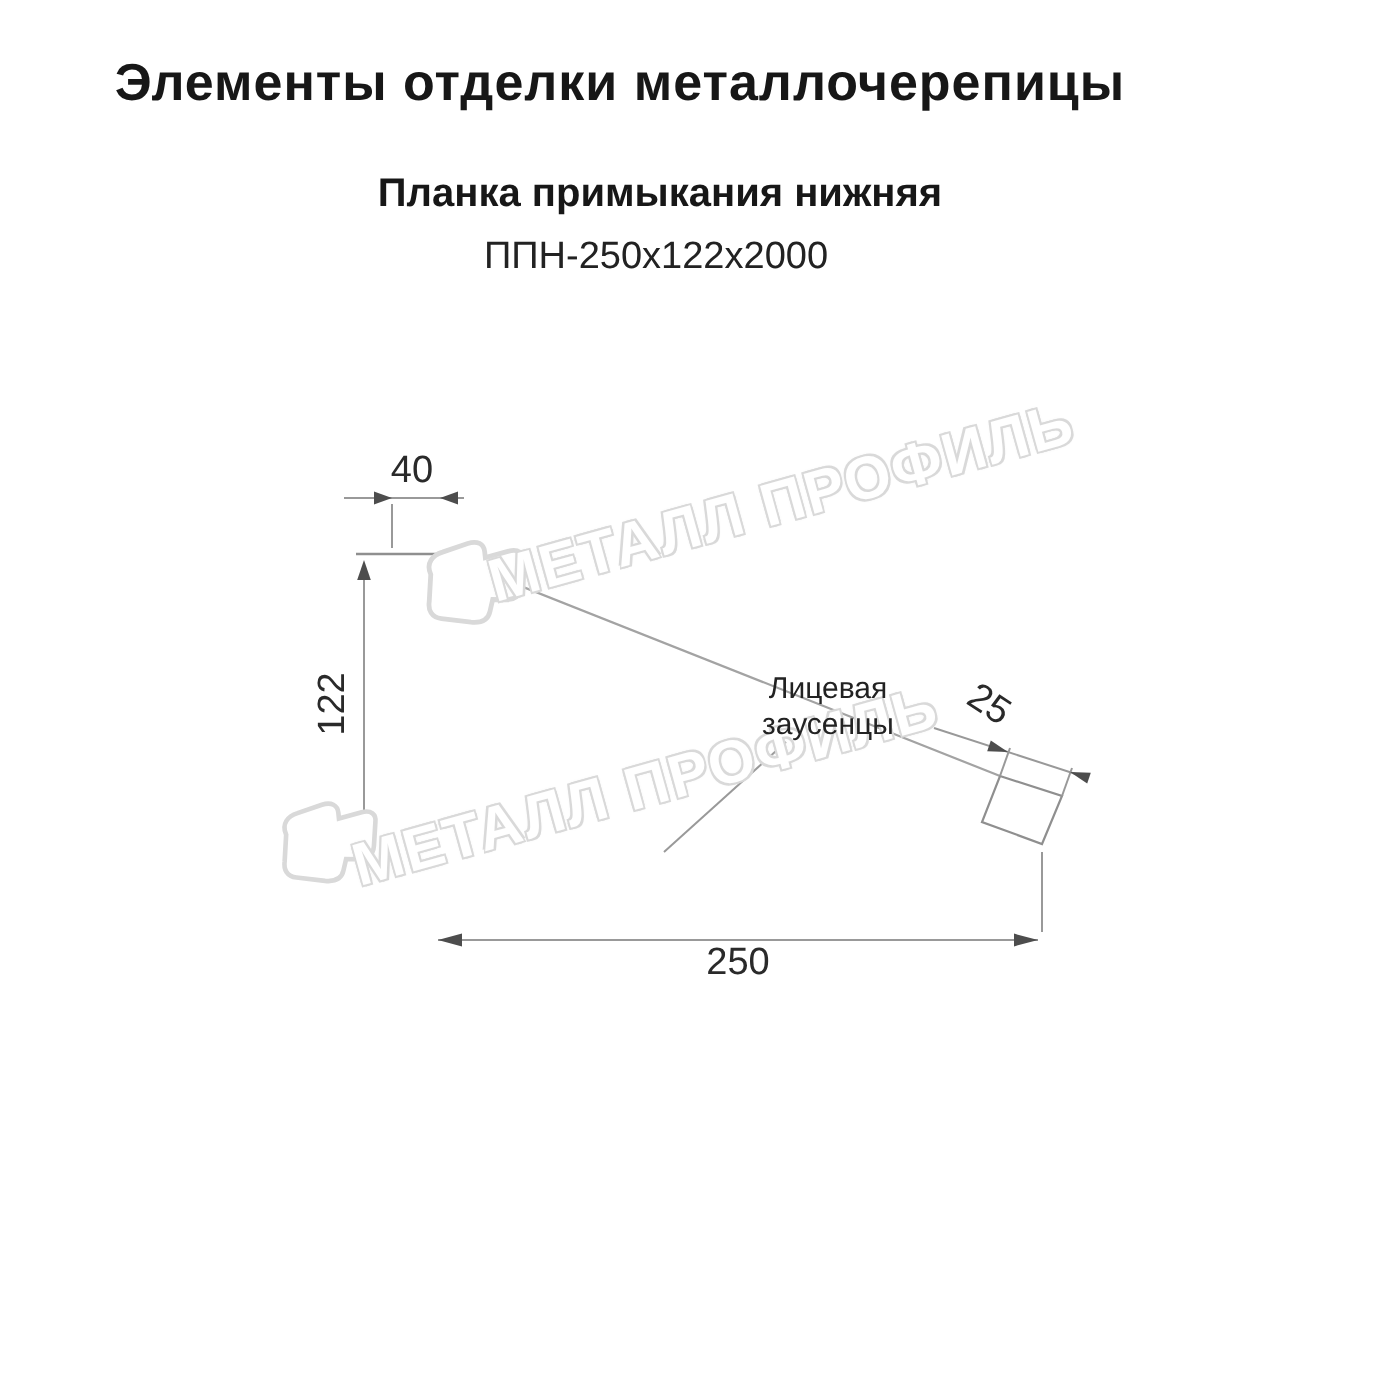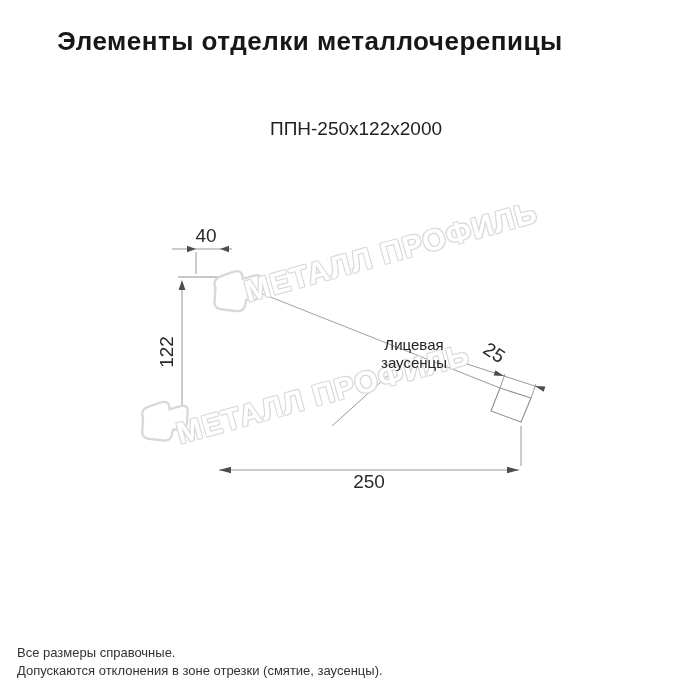--- a/index.html
+++ b/index.html
@@ -3,21 +3,21 @@
 <meta charset="utf-8">
 <style>
   html,body{margin:0;padding:0;background:#fff;}
   #canvas{
     position:relative;width:700px;height:700px;background:#ffffff;overflow:hidden;
     font-family:"Liberation Sans","DejaVu Sans",sans-serif;color:#1c1c1c;
   }
   .abs{position:absolute;}
   #title{left:0;top:26px;width:620px;text-align:center;font-size:26px;font-weight:bold;letter-spacing:.5px;color:#171717;}
   #subtitle{left:0;top:86px;width:660px;text-align:center;font-size:20px;font-weight:bold;color:#171717;}
-  #model{left:0;top:118px;width:656px;text-align:center;font-size:19px;font-weight:normal;color:#222;padding-left:28px;}
+  #model{left:0;top:118px;width:656px;text-align:center;font-size:19px;font-weight:normal;color:#222;}
   .dim-label{font-size:19px;color:#2a2a2a;white-space:nowrap;}
   #dim20{left:206px;top:236px;transform:translate(-50%,-50%);}
   #dim122{left:167px;top:352px;transform:translate(-50%,-50%) rotate(-90deg);}
   #dim250{left:369px;top:482px;transform:translate(-50%,-50%);}
   #dim25{left:494px;top:353px;transform:translate(-50%,-50%) rotate(33deg);}
   #face-label{left:378px;top:336px;width:72px;text-align:center;font-size:15px;line-height:18px;color:#222;}
   .watermark-text{
     font-size:30px;font-weight:bold;letter-spacing:1px;white-space:nowrap;color:#ffffff;
     text-shadow:-1px -1px 0 #d9d9d9,1px -1px 0 #d9d9d9,-1px 1px 0 #d9d9d9,1px 1px 0 #d9d9d9,0 0 2px #e3e3e3;
   }
@@ -81,30 +81,27 @@
     <path d="M10,17 C8,11 12,7.5 17,6.5 L30,3.5 C35,2.5 38,4.5 38,8.5 L38,11.5 L50,9.5 C55,8.7 57.5,11.5 56.5,15.5 L54.5,27.5 C53.6,32.5 50,34 46,33.5 L39.5,32.7 L37.5,38.5 C36.2,42.5 32.5,43.8 27.5,42.8 L13,39.5 C8,38.4 6.8,34.5 7.8,30.5 Z" fill="#ffffff" stroke="#d9d9d9" stroke-width="2.4"></path>
   </svg>
   <div id="wm-upper" class="abs watermark-text">МЕТАЛЛ ПРОФИЛЬ</div>
 
   <svg class="abs" style="left:134px;top:398px;transform:rotate(-6deg)" width="60" height="48" viewBox="0 0 62 48">
     <path d="M10,17 C8,11 12,7.5 17,6.5 L30,3.5 C35,2.5 38,4.5 38,8.5 L38,11.5 L50,9.5 C55,8.7 57.5,11.5 56.5,15.5 L54.5,27.5 C53.6,32.5 50,34 46,33.5 L39.5,32.7 L37.5,38.5 C36.2,42.5 32.5,43.8 27.5,42.8 L13,39.5 C8,38.4 6.8,34.5 7.8,30.5 Z" fill="#ffffff" stroke="#d9d9d9" stroke-width="2.4"></path>
   </svg>
   <div id="wm-lower" class="abs watermark-text">МЕТАЛЛ ПРОФИЛЬ</div>
 
   <div id="title" class="abs">Элементы отделки металлочерепицы</div>
+  <div id="subtitle" class="abs">Планка примыкания нижняя</div>
   <div id="model" class="abs">ППН-250х122х2000</div>
 
   <div id="dim20" class="abs dim-label">40</div>
   <div id="dim122" class="abs dim-label">122</div>
   <div id="dim250" class="abs dim-label">250</div>
   <div id="dim25" class="abs dim-label">25</div>
 
   <div id="face-label" class="abs">
     <div>Лицевая</div>
     <div>заусенцы</div>
   </div>
 
-  <div id="footer" class="abs">
-    <div>Все размеры справочные.</div>
-    <div>Допускаются отклонения в зоне отрезки (смятие, заусенцы).</div>
-  </div>
 
 </div>
 
 </body></html>

